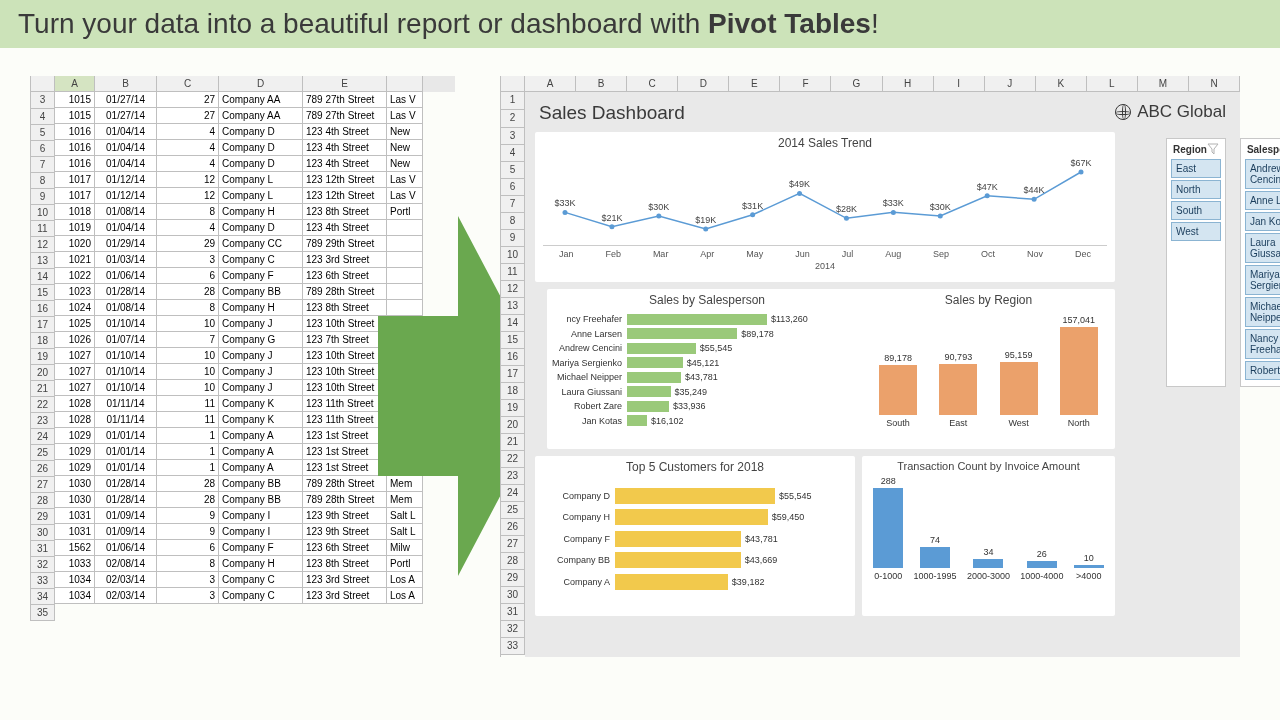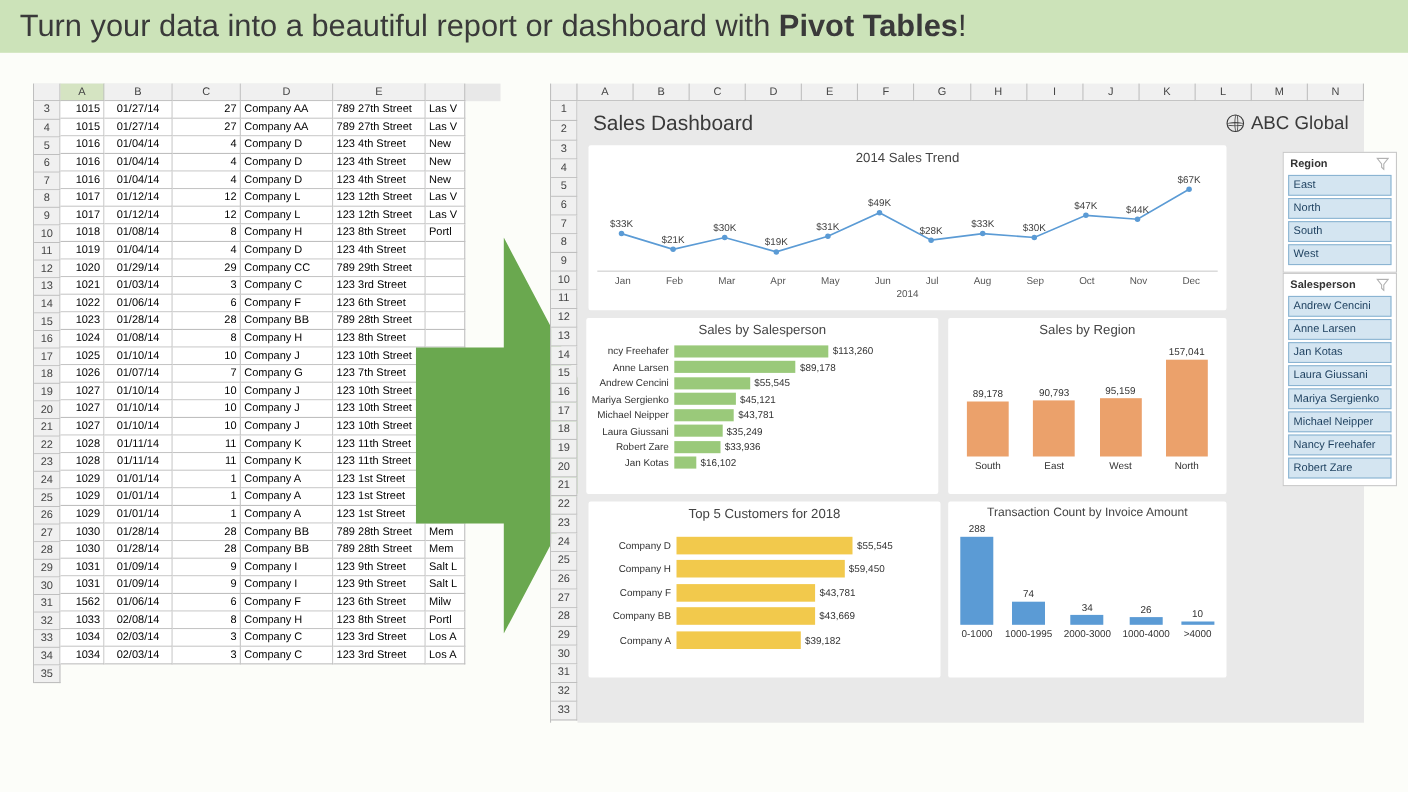--- a/index.html
+++ b/index.html
@@ -33,21 +33,21 @@
 .rrowhdr{width:24px;text-align:center;background:#f0f0f0;font-size:10px;color:#444;height:16px;line-height:16px;border-right:1px solid #bfbfbf;border-bottom:1px solid #bfbfbf}
 .dash{position:relative;width:716px;height:565px;background:#e9e9e9;overflow:hidden}
 .dashhdr{position:absolute;left:14px;top:10px;font-size:19px;color:#3a3a3a}
 .brand{position:absolute;right:14px;top:10px;font-size:17px;color:#3a3a3a;display:flex;align-items:center;gap:6px}
 .globe{width:16px;height:16px;border:1.5px solid #3a3a3a;border-radius:50%;position:relative}
 .globe::before{content:"";position:absolute;left:6px;top:-1px;width:2px;height:16px;border-left:1px solid #3a3a3a;border-right:1px solid #3a3a3a;border-radius:50%}
 .globe::after{content:"";position:absolute;top:6px;left:-1px;height:2px;width:16px;border-top:1px solid #3a3a3a;border-bottom:1px solid #3a3a3a;border-radius:50%}
 .card{position:absolute;background:#fff;border-radius:2px}
 .ctitle{text-align:center;font-size:12px;color:#444;padding:4px 0 0 0}
 
-.slicers{position:absolute;right:10px;top:90px;width:104px;display:flex;flex-direction:column;}
+.slicers{position:absolute;right:10px;top:90px;width:104px;display:flex;flex-direction:row;gap:14px}
 .slicer{background:#fff;border:1px solid #c8c8c8;padding:4px}
 .slhdr{display:flex;justify-content:space-between;align-items:center;font-size:10px;font-weight:600;color:#333;padding:0 2px 4px 2px}
 .clearf{width:12px;height:12px;opacity:.5}
 .sbtn{background:#d4e5f1;border:1px solid #8bb4d2;font-size:10px;padding:3px 4px;margin-bottom:2px;cursor:pointer;color:#1a3d5c}
 
 .hbar{display:flex;align-items:center;font-size:9px;color:#333;margin:1.5px 0;height:13px}
 .hbar .lbl{width:80px;text-align:right;padding-right:5px}
 .hbar .br{height:11px}
 .hbar .val{padding-left:4px}
 .vbars{display:flex;justify-content:space-around;align-items:flex-end;height:100px;padding:0 6px}
@@ -483,21 +483,21 @@
                 <span>Aug</span>
                 <span>Sep</span>
                 <span>Oct</span>
                 <span>Nov</span>
                 <span>Dec</span>
               </div>
             <div class="trendyr">2014</div>
           </div>
         </div>
 
-        <div class="card" style="left:8px;top:197px;width:320px;height:160px">
+        <div class="card" style="left:22px;top:197px;width:320px;height:160px">
           <div class="ctitle">Sales by Salesperson</div>
           <div id="sp-bars" style="padding:4px 4px 0 0">
               <div class="hbar">
                 <div class="lbl">ncy Freehafer</div>
                 <div class="br" style="width:140px;background:#9ac97a"></div>
                 <div class="val">$113,260</div>
               </div>
               <div class="hbar">
                 <div class="lbl">Anne Larsen</div>
                 <div class="br" style="width:110.23238566131026px;background:#9ac97a"></div>

